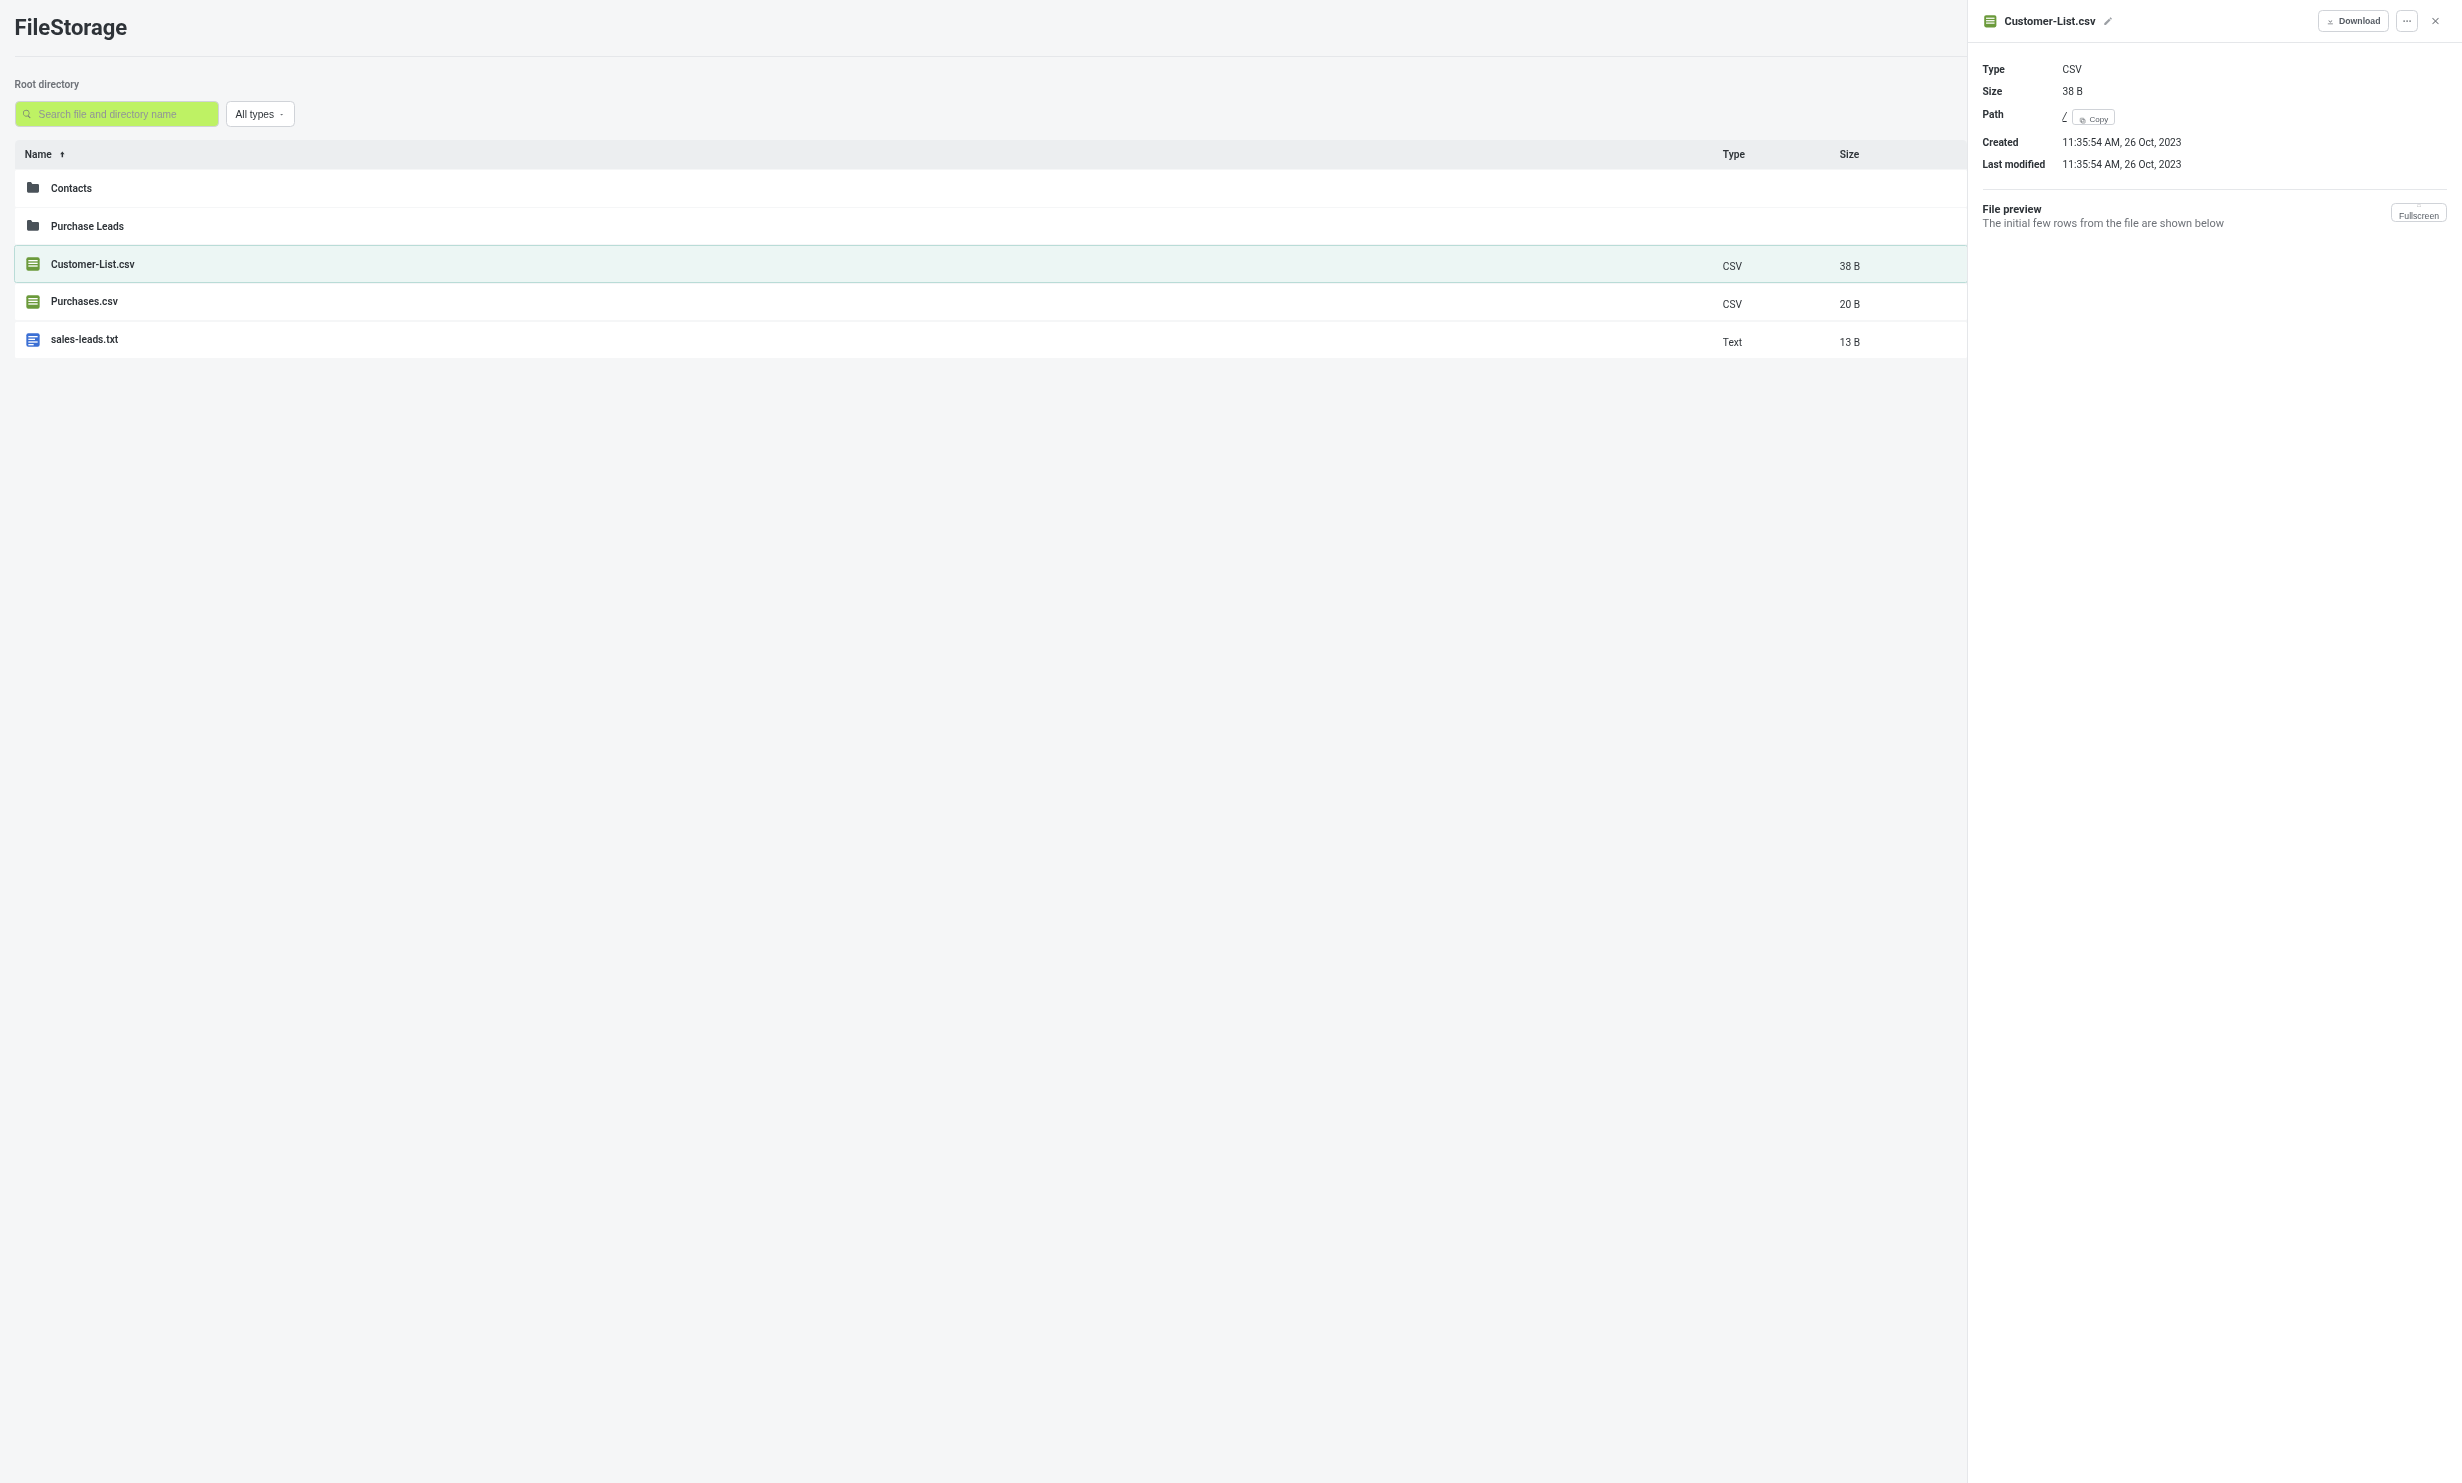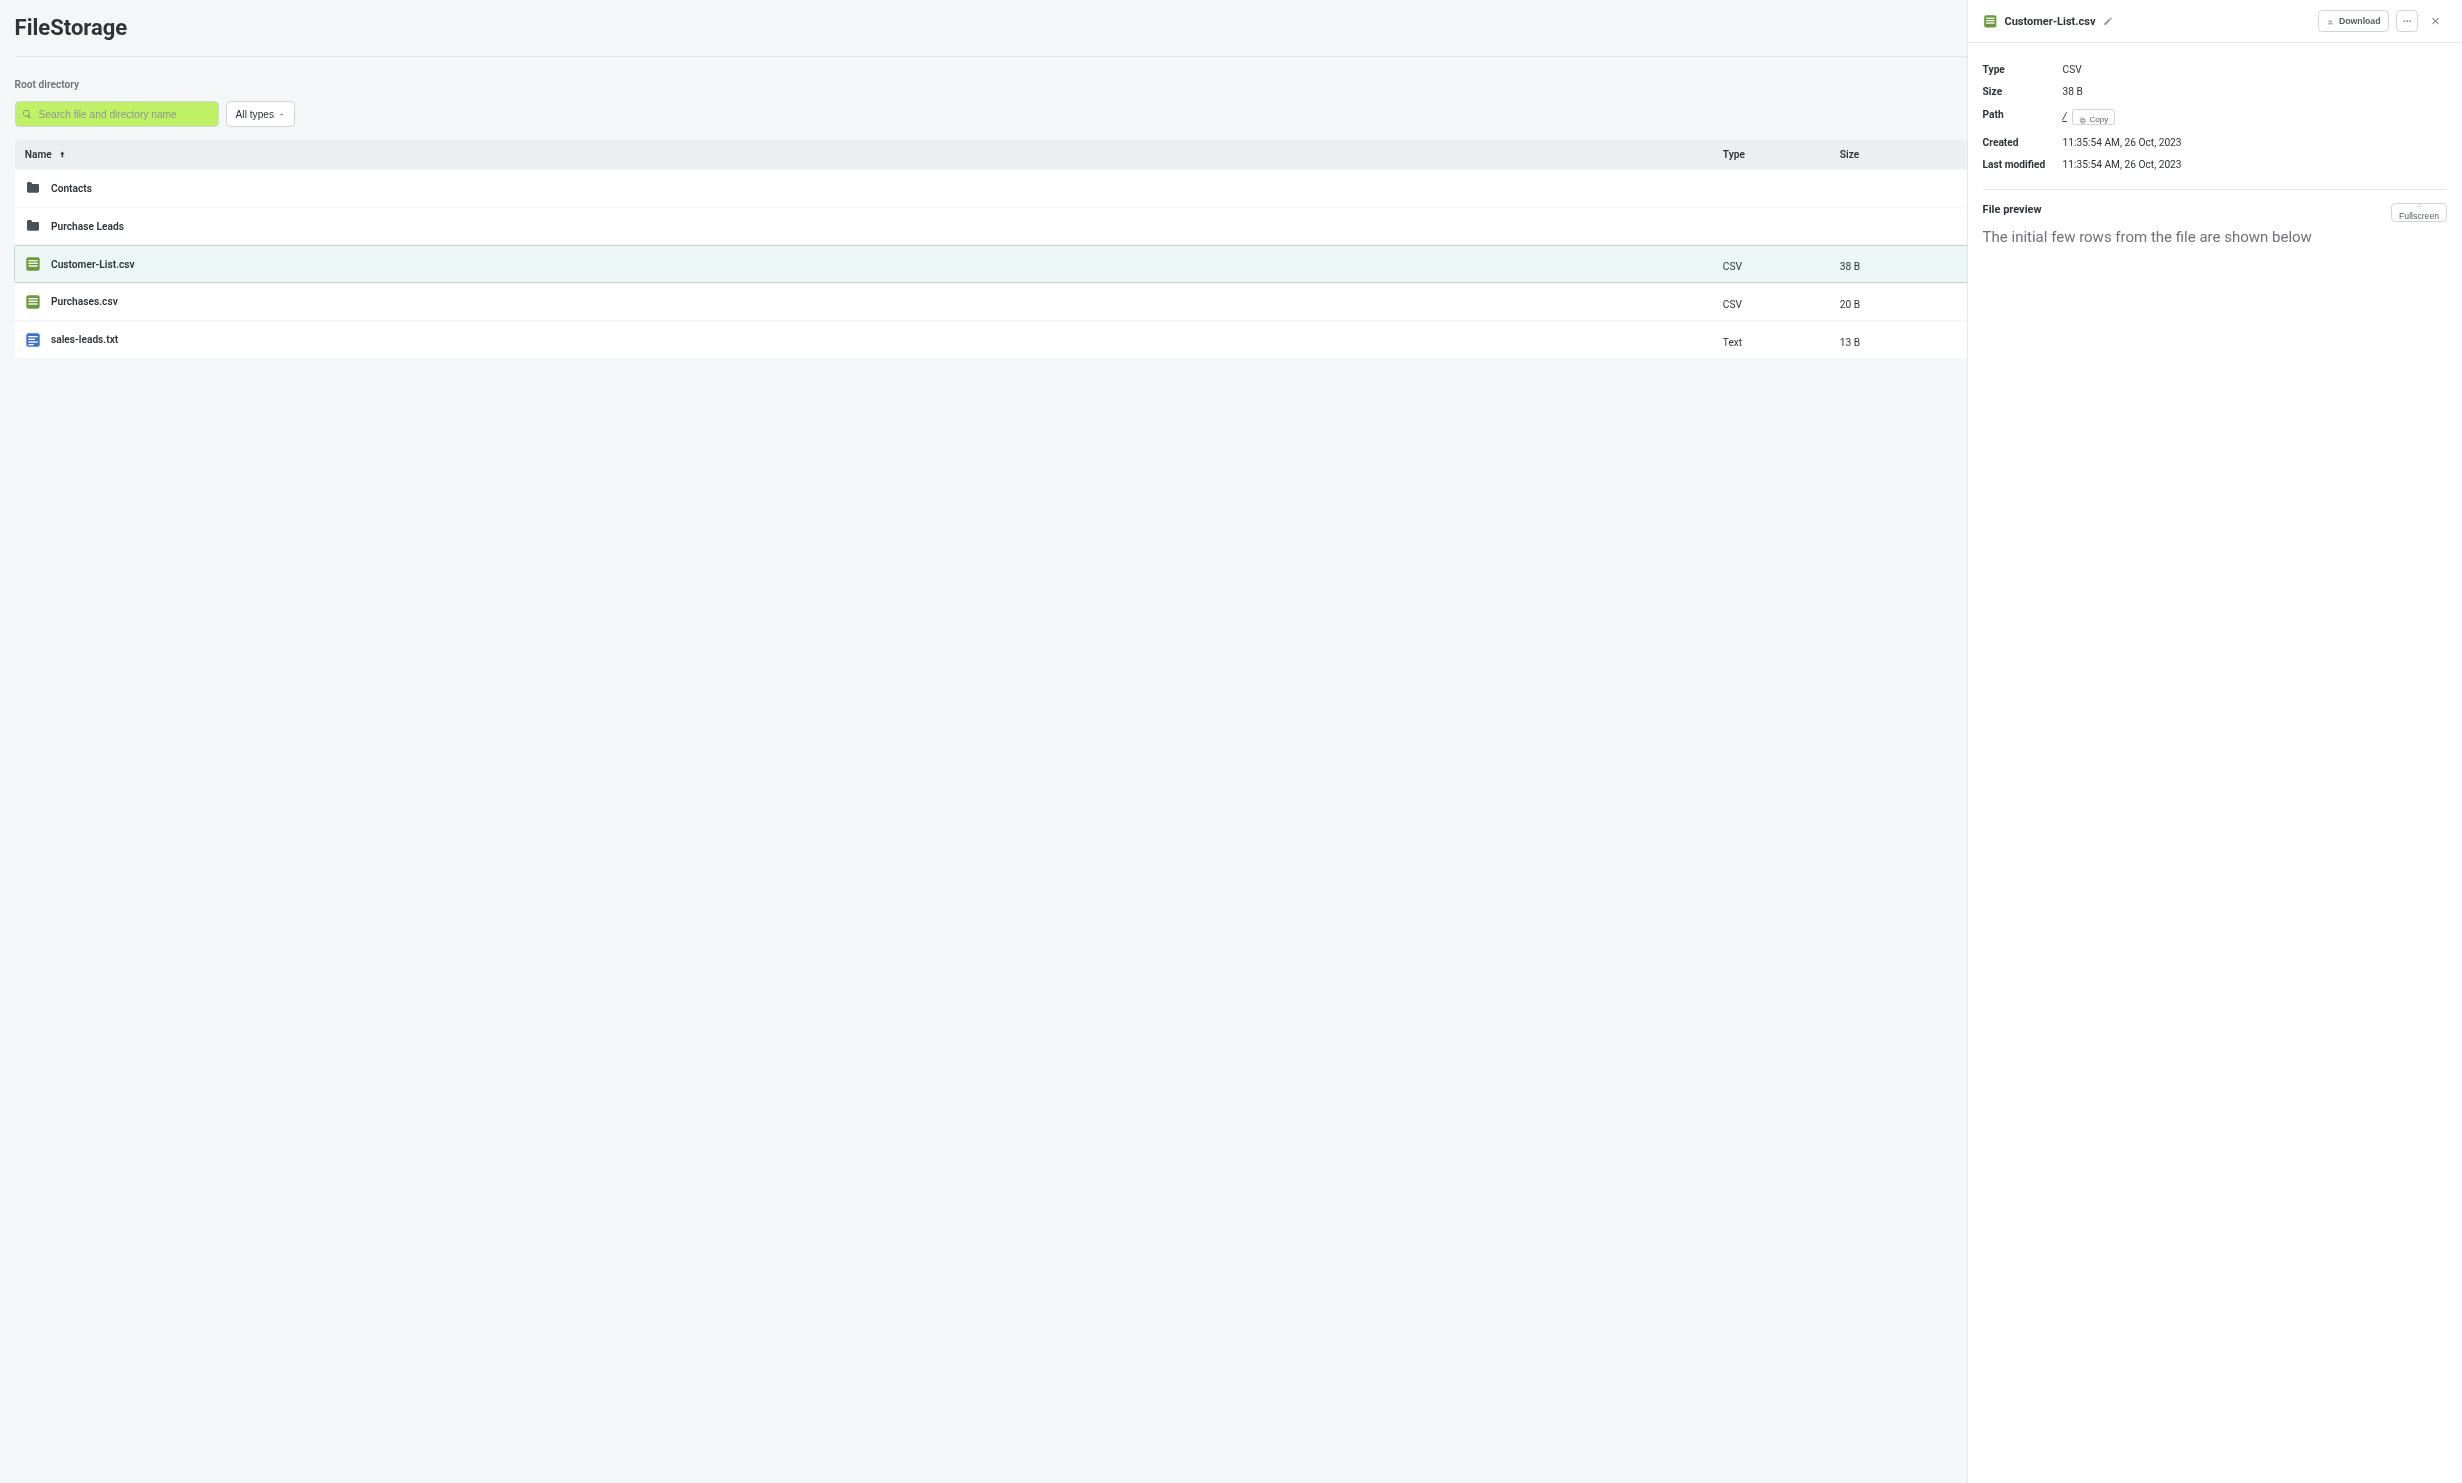--- a/index.html
+++ b/index.html
@@ -229,23 +229,23 @@
       display: flex;
       align-items: flex-start;
       margin-bottom: 11.7px;
     }
     .preview-title {
       font-weight: 700;
       font-size: 11px;
       color: #2e3338;
     }
     .preview-subtitle {
-      font-size: 15px;
+      font-size: 11px;
       color: #6e7278;
-      margin-top: 12px;
+      margin-top: 1px;
     }
     .fullscreen-btn {
       height: 19px;
       border: 0.7px solid #d0d3d8;
       border-radius: 4.4px;
       background: #fff;
       padding: 0 7.3px;
       font-size: 8.7px;
       font-weight: 500;
       color: #555b63;

